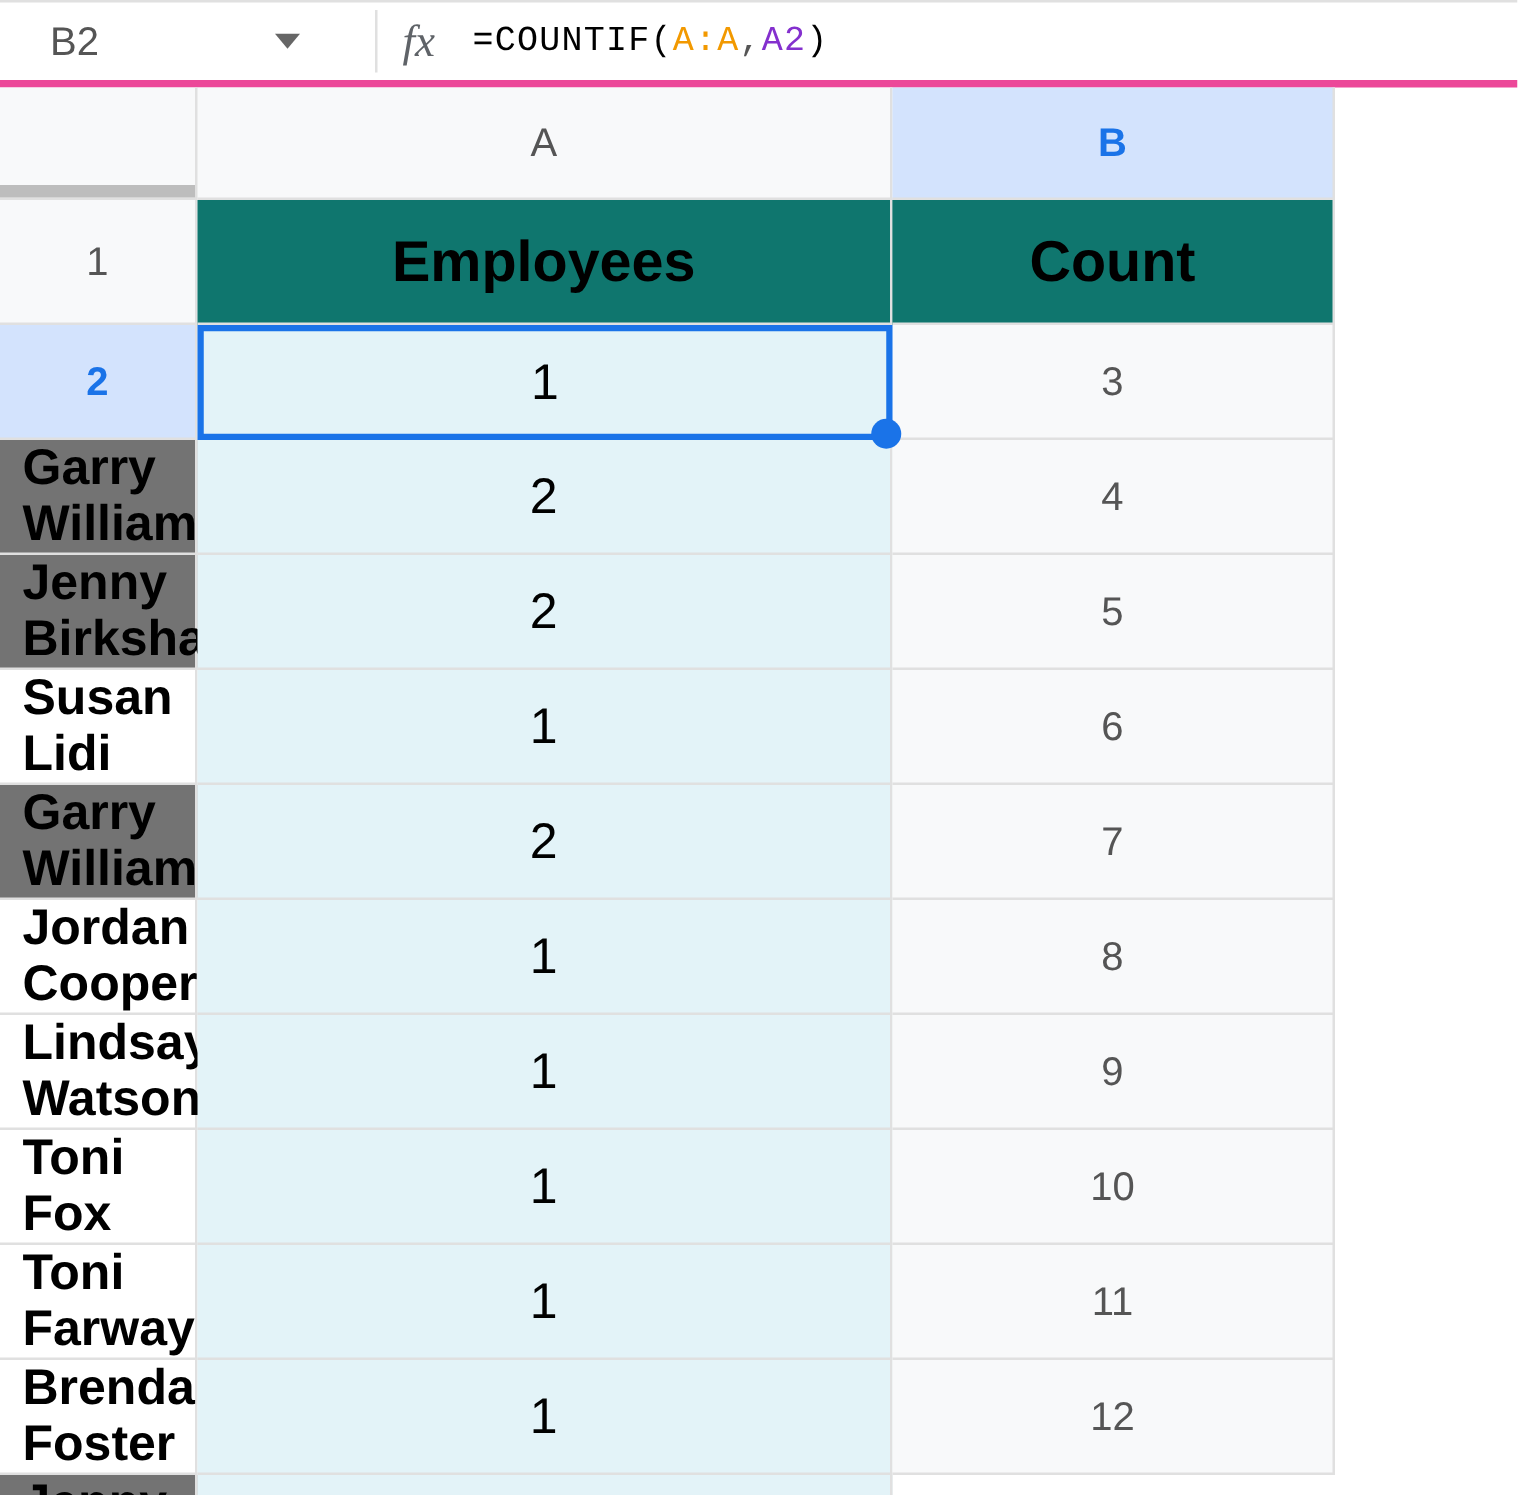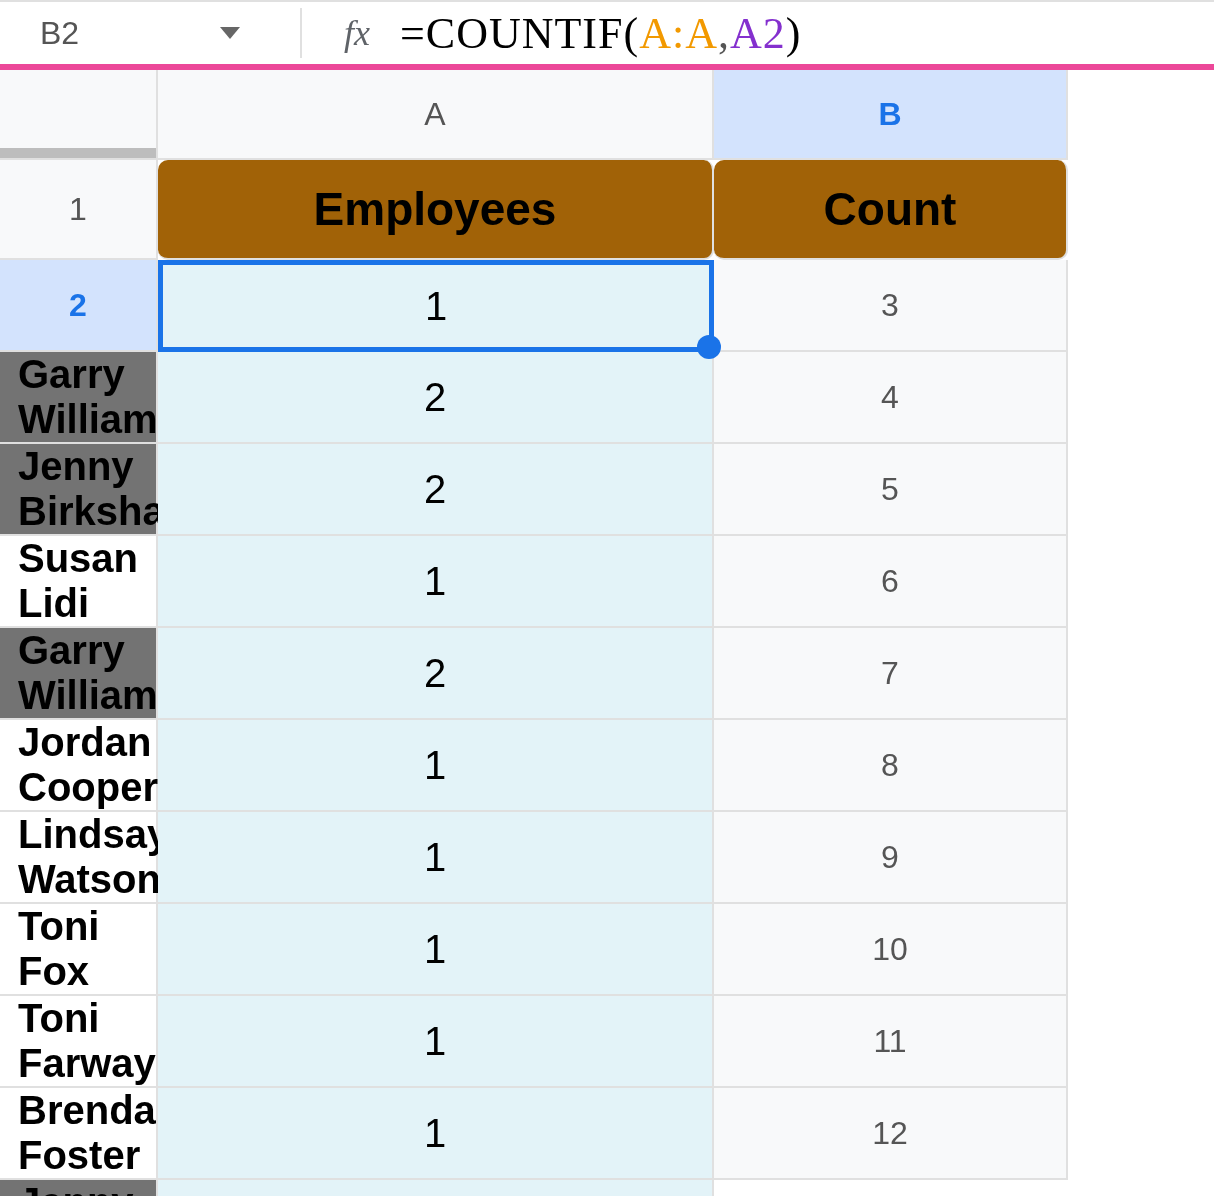--- a/index.html
+++ b/index.html
@@ -33,29 +33,29 @@
       border-right: 10px solid transparent;
       border-top: 12px solid #666;
       margin-right: 30px;
     }
     .fx-icon {
       font-family: 'Times New Roman', serif;
       font-style: italic;
       font-size: 36px;
       color: #5f6368;
       margin: 16px 30px;
-      padding-left: 42px;
+      padding-left: 20px;
       border-left: 2px solid #e0e0e0;
       height: 50px;
       display: flex;
       align-items: center;
     }
     .formula-input {
-      font-family: Liberation Serif, serif;
-      font-size: 44px;
+      font-family: Liberation Mono, monospace;
+      font-size: 28px;
       color: #000;
       letter-spacing: 1px;
     }
     .formula-input .range1 { color: #F29900; }
     .formula-input .comma { color: #555; }
     .formula-input .range2 { color: #8430CE; }
     
     .sheet {
       display: grid;
       grid-template-columns: 158px 556px 354px;
@@ -113,24 +113,23 @@
       border-bottom: 2px solid #e0e0e0;
       display: flex;
       align-items: center;
       padding: 0 18px;
       font-size: 40px;
       font-weight: bold;
       color: #000;
       background: #fff;
     }
     .cell.header-cell {
-      background: #a16207;
+      background: #0f766e;
       justify-content: center;
       font-size: 46px;
-      border-radius: 10px;
     }
     .cell.highlight {
       background: #737373;
     }
     .cell.count {
       background: #e3f3f8;
       justify-content: center;
       font-weight: normal;
       font-size: 40px;
     }

